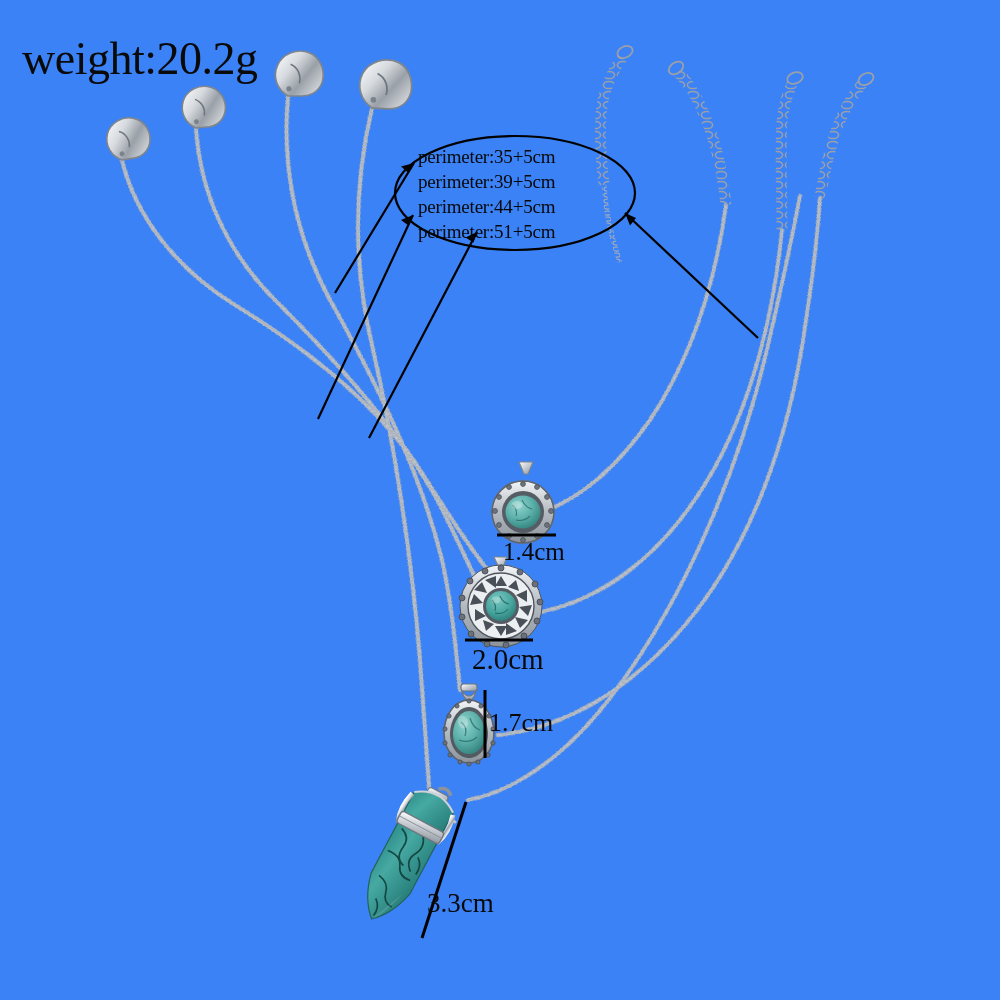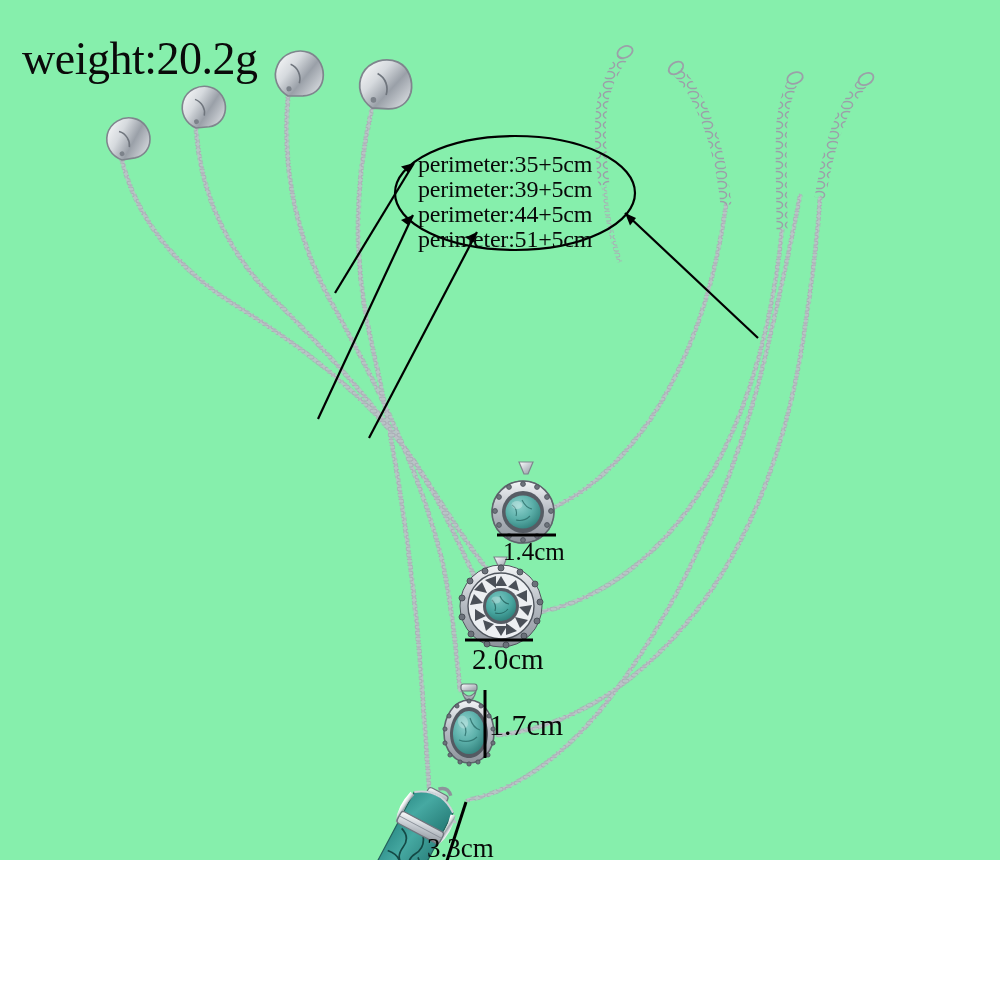--- a/index.html
+++ b/index.html
@@ -4,22 +4,22 @@
 <title>Layered Turquoise Necklace Set — Dimensions</title>
 <style>
   html, body {
     margin: 0;
     padding: 0;
     background: #ffffff;
   }
   #stage {
     position: relative;
     width: 1000px;
-    height: 860px;
-    background: #86efac;
+    height: 1000px;
+    background: #3b82f6;
     overflow: hidden;
     font-family: "Liberation Serif", "DejaVu Serif", serif;
   }
   svg.layer {
     position: absolute;
     left: 0;
     top: 0;
     width: 1000px;
     height: 1000px;
   }
@@ -32,38 +32,37 @@
     line-height: 1;
     color: #0a0a0a;
     white-space: nowrap;
     letter-spacing: -0.5px;
   }
   .perimeter-block {
     position: absolute;
     left: 418px;
     top: 144px;
     font-family: "Liberation Serif", "DejaVu Serif", serif;
-    font-size: 24px;
+    font-size: 19px;
     line-height: 25px;
     color: #080808;
     white-space: nowrap;
-    margin-top: 8px;
   }
   .perimeter-block div { letter-spacing: -0.2px; }
   .dim-label {
     position: absolute;
     font-family: "Liberation Serif", "DejaVu Serif", serif;
     color: #080808;
     white-space: nowrap;
     text-align: center;
   }
   #dim-14 { left: 503px; top: 538px; font-size: 25px; }
   #dim-20 { left: 472px; top: 643px; font-size: 29px; }
-  #dim-17 { left: 489px; top: 708px; font-size: 30px; }
-  #dim-33 { left: 427px; top: 833px; font-size: 27px; }
+  #dim-17 { left: 489px; top: 708px; font-size: 26px; }
+  #dim-33 { left: 427px; top: 888px; font-size: 27px; }
 </style>
 </head>
 <body>
 
 <div id="stage">
 
   <svg class="layer" viewBox="0 0 1000 1000" xmlns="http://www.w3.org/2000/svg">
     <defs>
       <linearGradient id="metalGrad" x1="0" y1="0" x2="1" y2="1">
         <stop offset="0%" stop-color="#ffffff"></stop>

